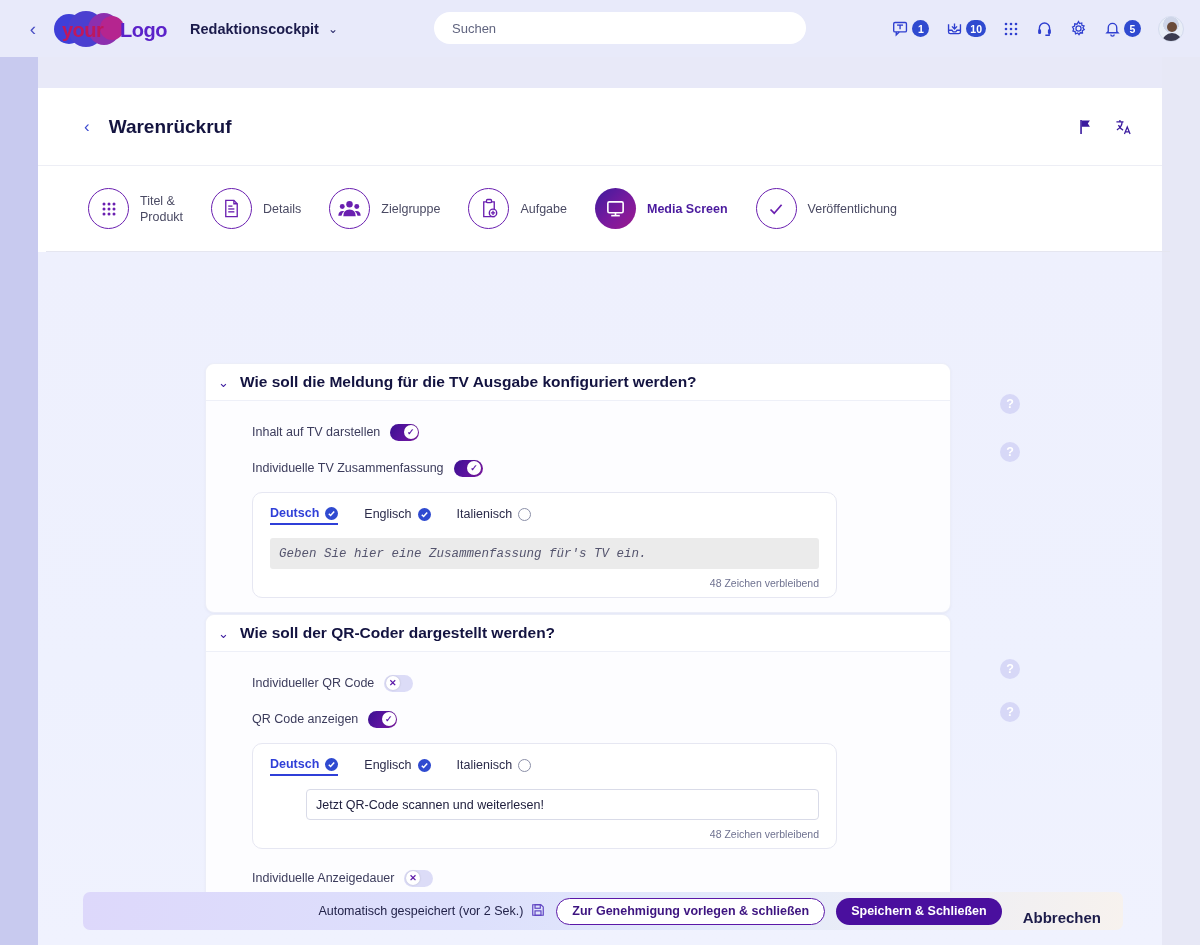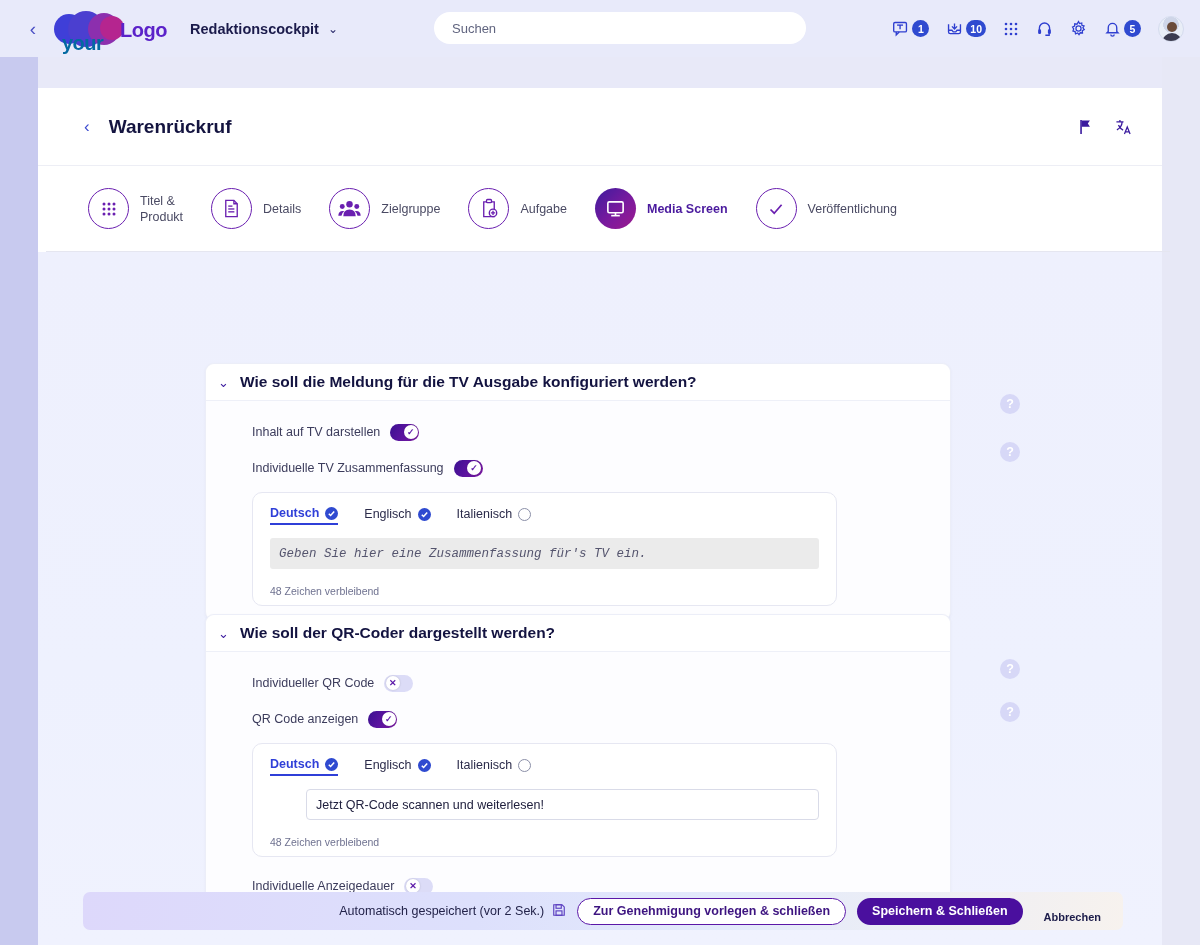--- a/index.html
+++ b/index.html
@@ -23,22 +23,22 @@
   }
   .logo-wrap { position: relative; width: 112px; height: 38px; margin-left: 4px; }
   .blob {
     position: absolute; border-radius: 50%;
   }
   .blob-a { left: 0; top: 4px; width: 30px; height: 30px; background: #3f3fd8; }
   .blob-b { left: 14px; top: 1px; width: 36px; height: 36px; background: #4b3fd0; }
   .blob-c { left: 34px; top: 3px; width: 32px; height: 32px; background: #8c2fae; }
   .blob-d { left: 46px; top: 6px; width: 24px; height: 24px; background: #b5258f; }
   .logo-your {
-    position: absolute; left: 8px; top: 22px; z-index: 3;
-    color: #0369a1; font-size: 20px; font-weight: bold; letter-spacing: -0.5px;
+    position: absolute; left: 8px; top: 9px; z-index: 3;
+    color: #be185d; font-size: 20px; font-weight: bold; letter-spacing: -0.5px;
   }
   .logo-logo {
     position: absolute; left: 66px; top: 9px; z-index: 3;
     color: #5b22c9; font-size: 20px; font-weight: bold; letter-spacing: -0.5px;
   }
   .cockpit {
     margin-left: 24px; color: #1b1b4b; font-size: 14.5px; font-weight: bold;
     display: flex; align-items: center; gap: 9px; cursor: pointer;
   }
   .cockpit .chev { font-size: 12px; font-weight: normal; color: #2a2a6a; }
@@ -175,21 +175,21 @@
   .field-disabled {
     height: 31px; background: #ebebeb; border-radius: 3px;
     display: flex; align-items: center; padding-left: 9px;
     font-size: 12.5px; font-style: italic; color: #55556e; font-family: Liberation Mono, monospace;
   }
   .field-text {
     height: 31px; background: #ffffff; border: 1px solid #d9dbe8; border-radius: 4px;
     display: flex; align-items: center; padding-left: 9px;
     font-size: 12.5px; color: #20203e; margin-left: 36px;
   }
-  .counter { text-align: left; font-size: 10.5px; color: #6f7290; margin-top: 16px; }
+  .counter { text-align: right; font-size: 10.5px; color: #6f7290; margin-top: 8px; }
 
   .help {
     position: absolute; width: 20px; height: 20px; border-radius: 50%;
     background: #d7d8f7; color: #ffffff; font-size: 12.5px; font-weight: bold;
     display: flex; align-items: center; justify-content: center; cursor: pointer;
   }
 
   
   .bottombar {
     position: absolute; left: 83px; top: 892px; width: 1040px; height: 38px;
@@ -208,21 +208,21 @@
   }
   .btn-filled {
     height: 27px; padding: 0 15px; border-radius: 14px; border: none;
     background: #4a0f9e; color: #ffffff;
     font-size: 12.5px; font-weight: bold; cursor: pointer;
     font-family: "Liberation Sans", sans-serif;
     display: flex; align-items: center;
   }
   .btn-plain {
     height: 27px; padding: 0 10px; border: none; background: transparent;
-    color: #1c1c4a; font-size: 11px; font-weight: bold; cursor: pointer;
+    color: #1c1c4a; font-size: 15px; font-weight: bold; cursor: pointer;
     font-family: "Liberation Sans", sans-serif;
     margin-top: 12px;
   }
 </style>
 </head>
 <body>
 
 <div class="topbar">
   <div class="back-chevron">‹</div>
 

